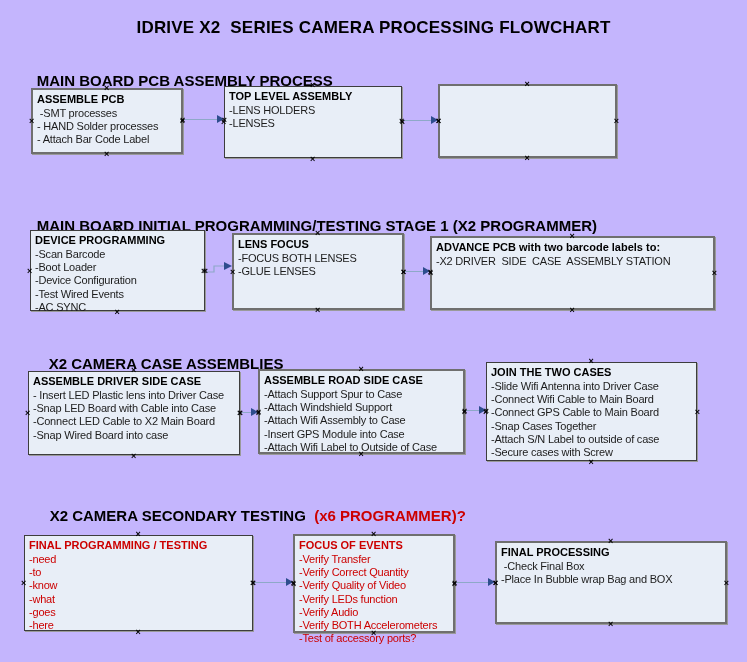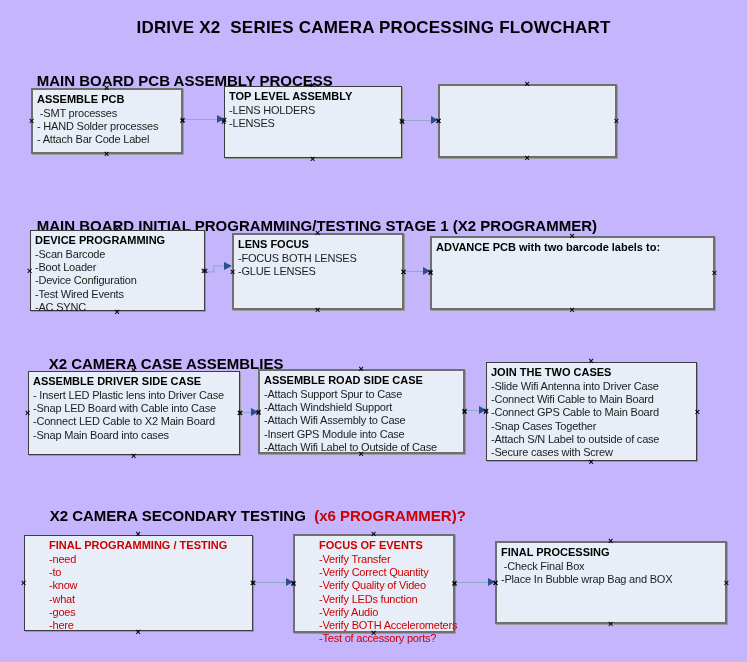--- a/index.html
+++ b/index.html
@@ -30,21 +30,21 @@
     content:"×"; position:absolute; bottom:-7px; left:50%; margin-left:-3px;
     font-size:9px; line-height:10px; font-weight:bold; color:#000;
   }
   .btitle {
     font-size:11px; font-weight:bold; line-height:15px; color:#000; white-space:pre;
   }
   .btitle.wrap { white-space:pre-wrap; line-height:17px; }
   .bitem {
     font-size:11px; line-height:13.2px; color:#1c1c1c; white-space:pre; letter-spacing:-0.2px;
   }
-  .red .btitle, .red .bitem { color:#cc0000;margin-left:20px; }
+  .red .btitle, .red .bitem { color:#cc0000; }
 
   .hx {
     position:absolute; font-size:9px; line-height:10px; font-weight:bold; color:#000; z-index:5;
   }
   .hxl { left:-4px; top:50%; margin-top:-5px; }
   .hxr { right:-4px; top:50%; margin-top:-5px; }
   .hx-abs { position:absolute; }
 
   .arrow { position:absolute; height:12px; z-index:4; }
   .aline { position:absolute; left:1px; right:6px; top:5px; height:1px; background:#8ea8c8; }
@@ -122,20 +122,21 @@
     <span class="hx hxr">×</span>
     <div class="btitle">LENS FOCUS</div>
     <div class="bitem">-FOCUS BOTH LENSES</div>
     <div class="bitem">-GLUE LENSES</div>
   </div>
 
   <div class="pbox thick" style="left:430px;top:236px;width:285px;height:74px">
     <span class="hx hxl">×</span>
     <span class="hx hxr">×</span>
     <div class="btitle">ADVANCE PCB with two barcode labels to:</div>
+    <div class="bitem">-X2 DRIVER  SIDE  CASE  ASSEMBLY STATION</div>
   </div>
 
   <svg class="elbow" style="left:205px;top:258px" width="28" height="20">
     <polyline points="1,14 9,14 9,8 19,8" fill="none" stroke="#8ea8c8" stroke-width="1.2"></polyline>
     <polygon points="19,4 27,8 19,12" fill="#2e4d8e"></polygon>
   </svg>
   <span class="hx hx-abs" style="left:201px;top:266px">×</span>
 
   <div class="arrow" style="left:404px;top:266px;width:26px">
     <span class="hx axl">×</span>
@@ -148,21 +149,21 @@
     <span>X2 CAMERA CASE ASSEMBLIES</span>
   </div>
 
   <div class="pbox" style="left:28px;top:371px;width:212px;height:84px">
     <span class="hx hxl">×</span>
     <span class="hx hxr">×</span>
     <div class="btitle">ASSEMBLE DRIVER SIDE CASE</div>
     <div class="bitem">- Insert LED Plastic lens into Driver Case</div>
     <div class="bitem">-Snap LED Board with Cable into Case</div>
     <div class="bitem">-Connect LED Cable to X2 Main Board</div>
-    <div class="bitem">-Snap Main Board into cases</div>
+    <div class="bitem">-Snap Wired Board into case</div>
   </div>
 
   <div class="pbox thick" style="left:258px;top:369px;width:207px;height:85px">
     <span class="hx hxl">×</span>
     <span class="hx hxr">×</span>
     <div class="btitle">ASSEMBLE ROAD SIDE CASE</div>
     <div class="bitem">-Attach Support Spur to Case</div>
     <div class="bitem">-Attach Windshield Support</div>
     <div class="bitem">-Attach Wifi Assembly to Case</div>
     <div class="bitem">-Insert GPS Module into Case</div>

